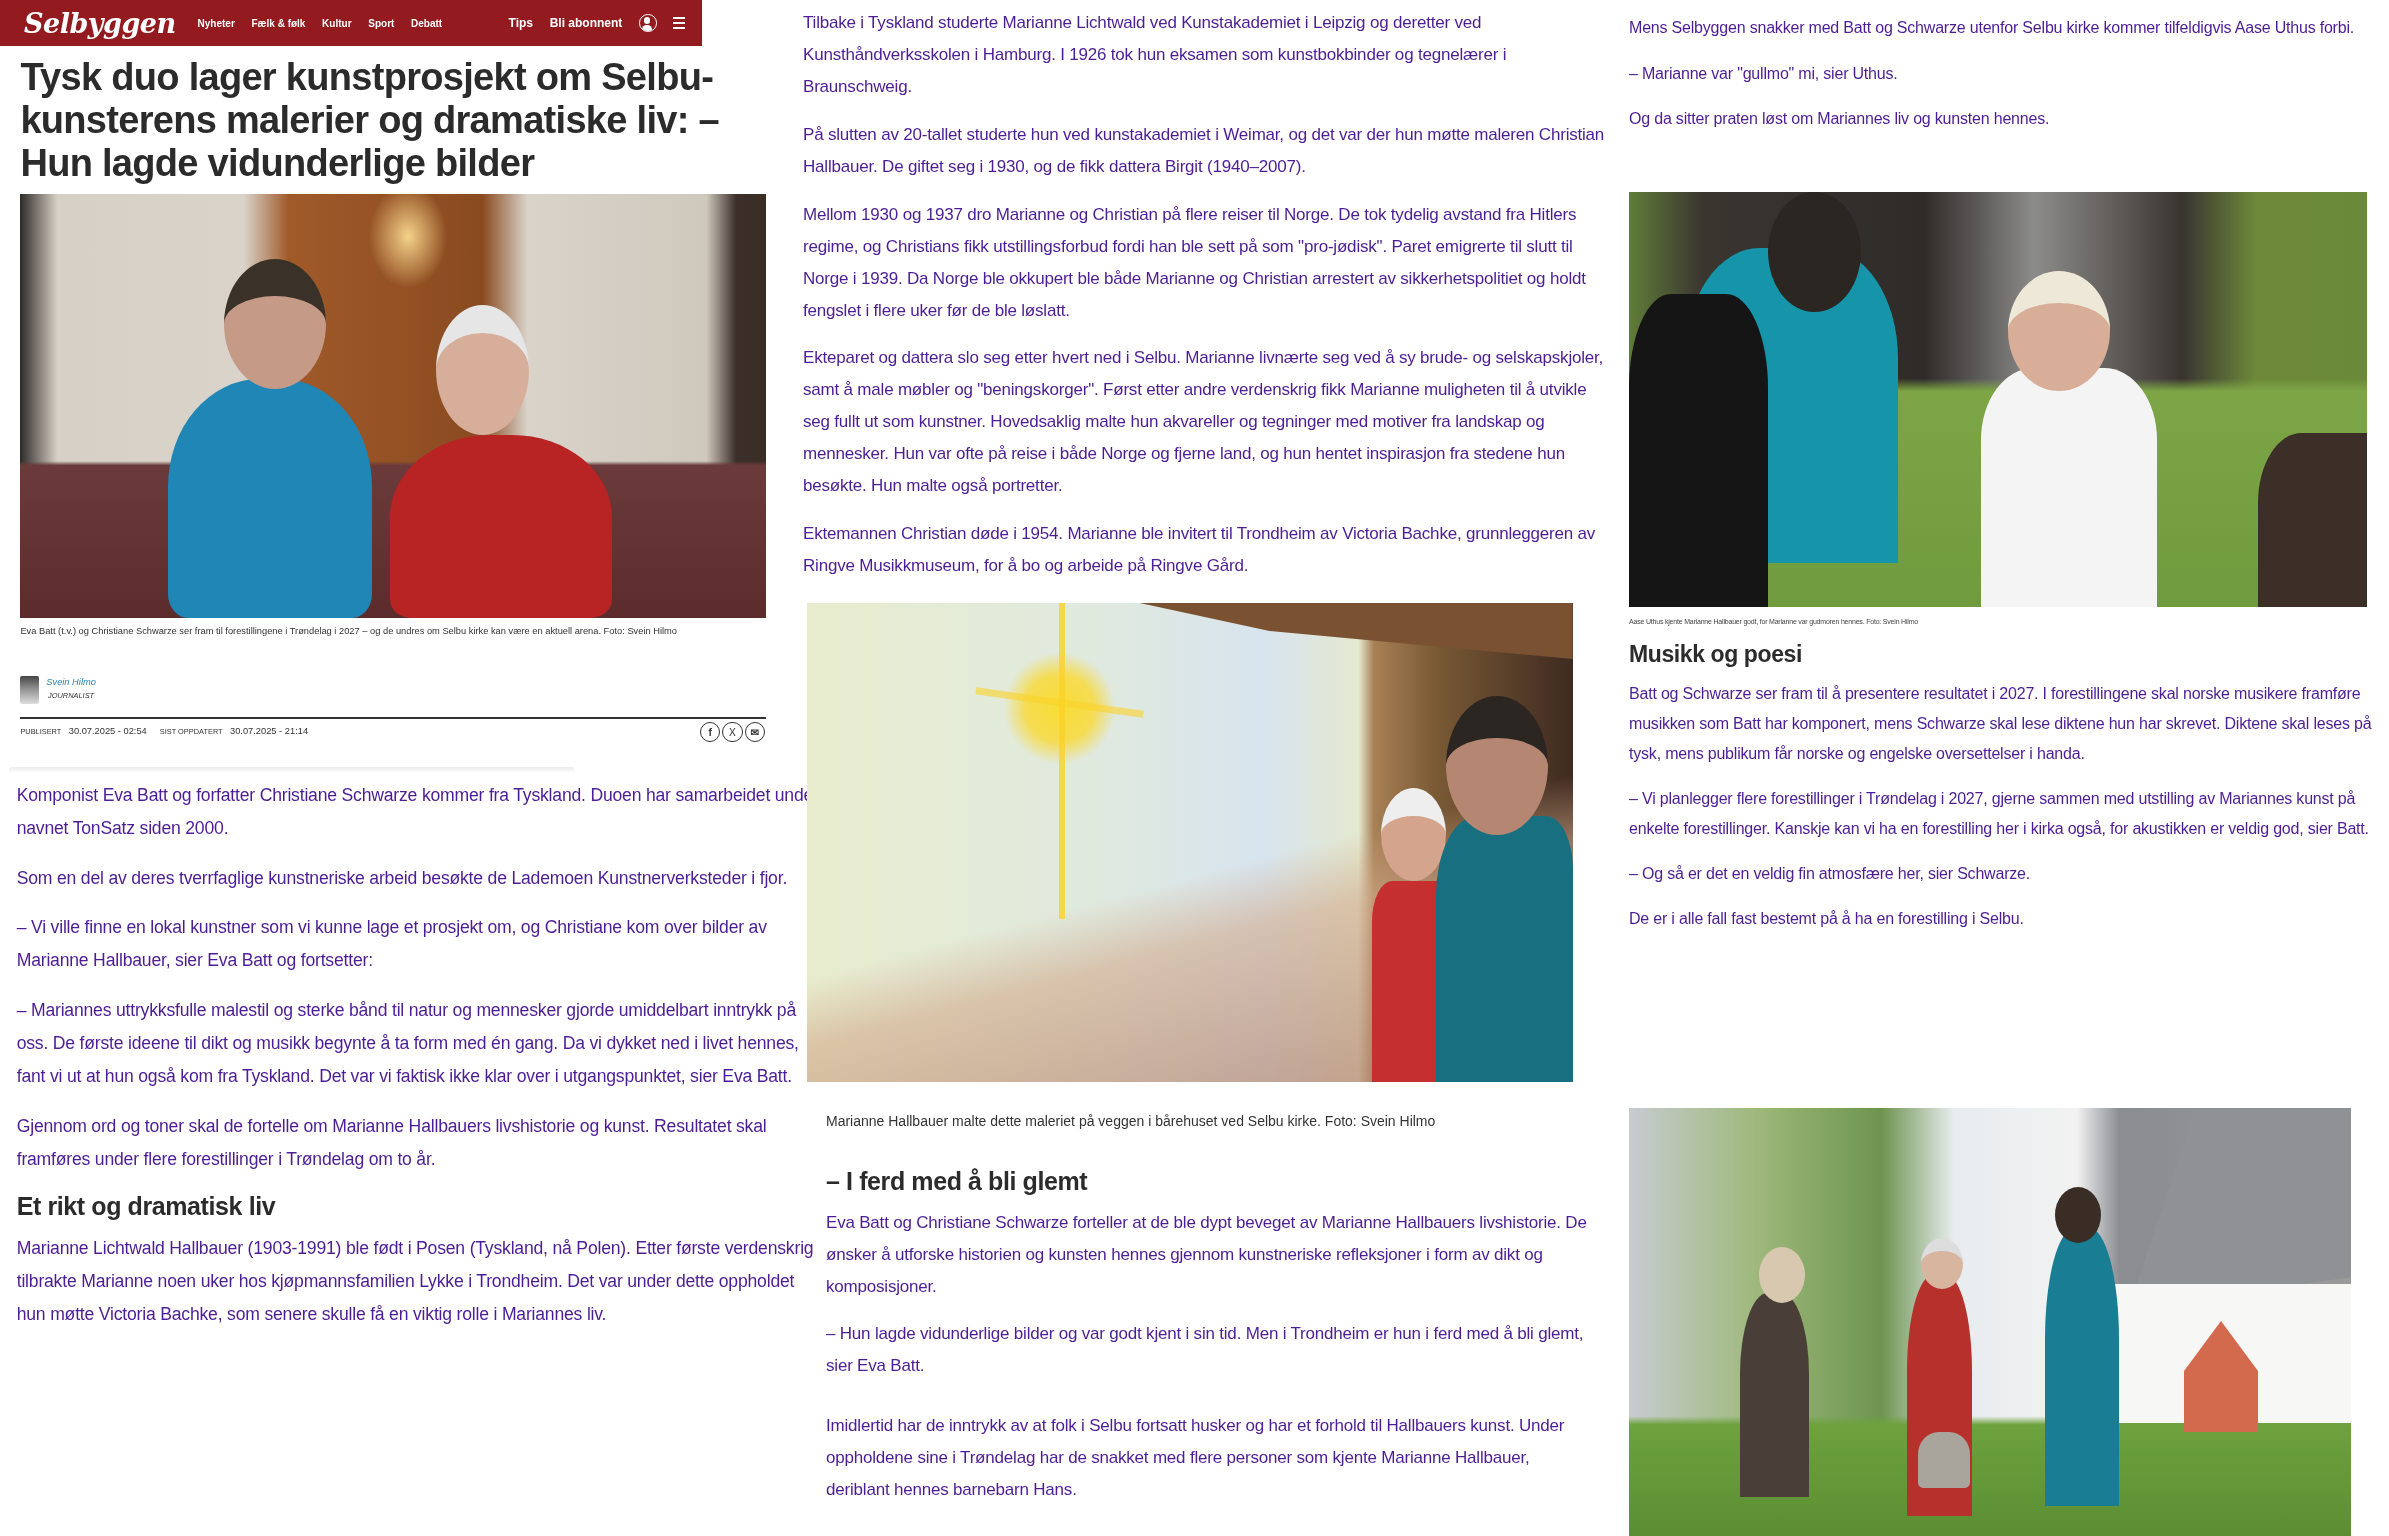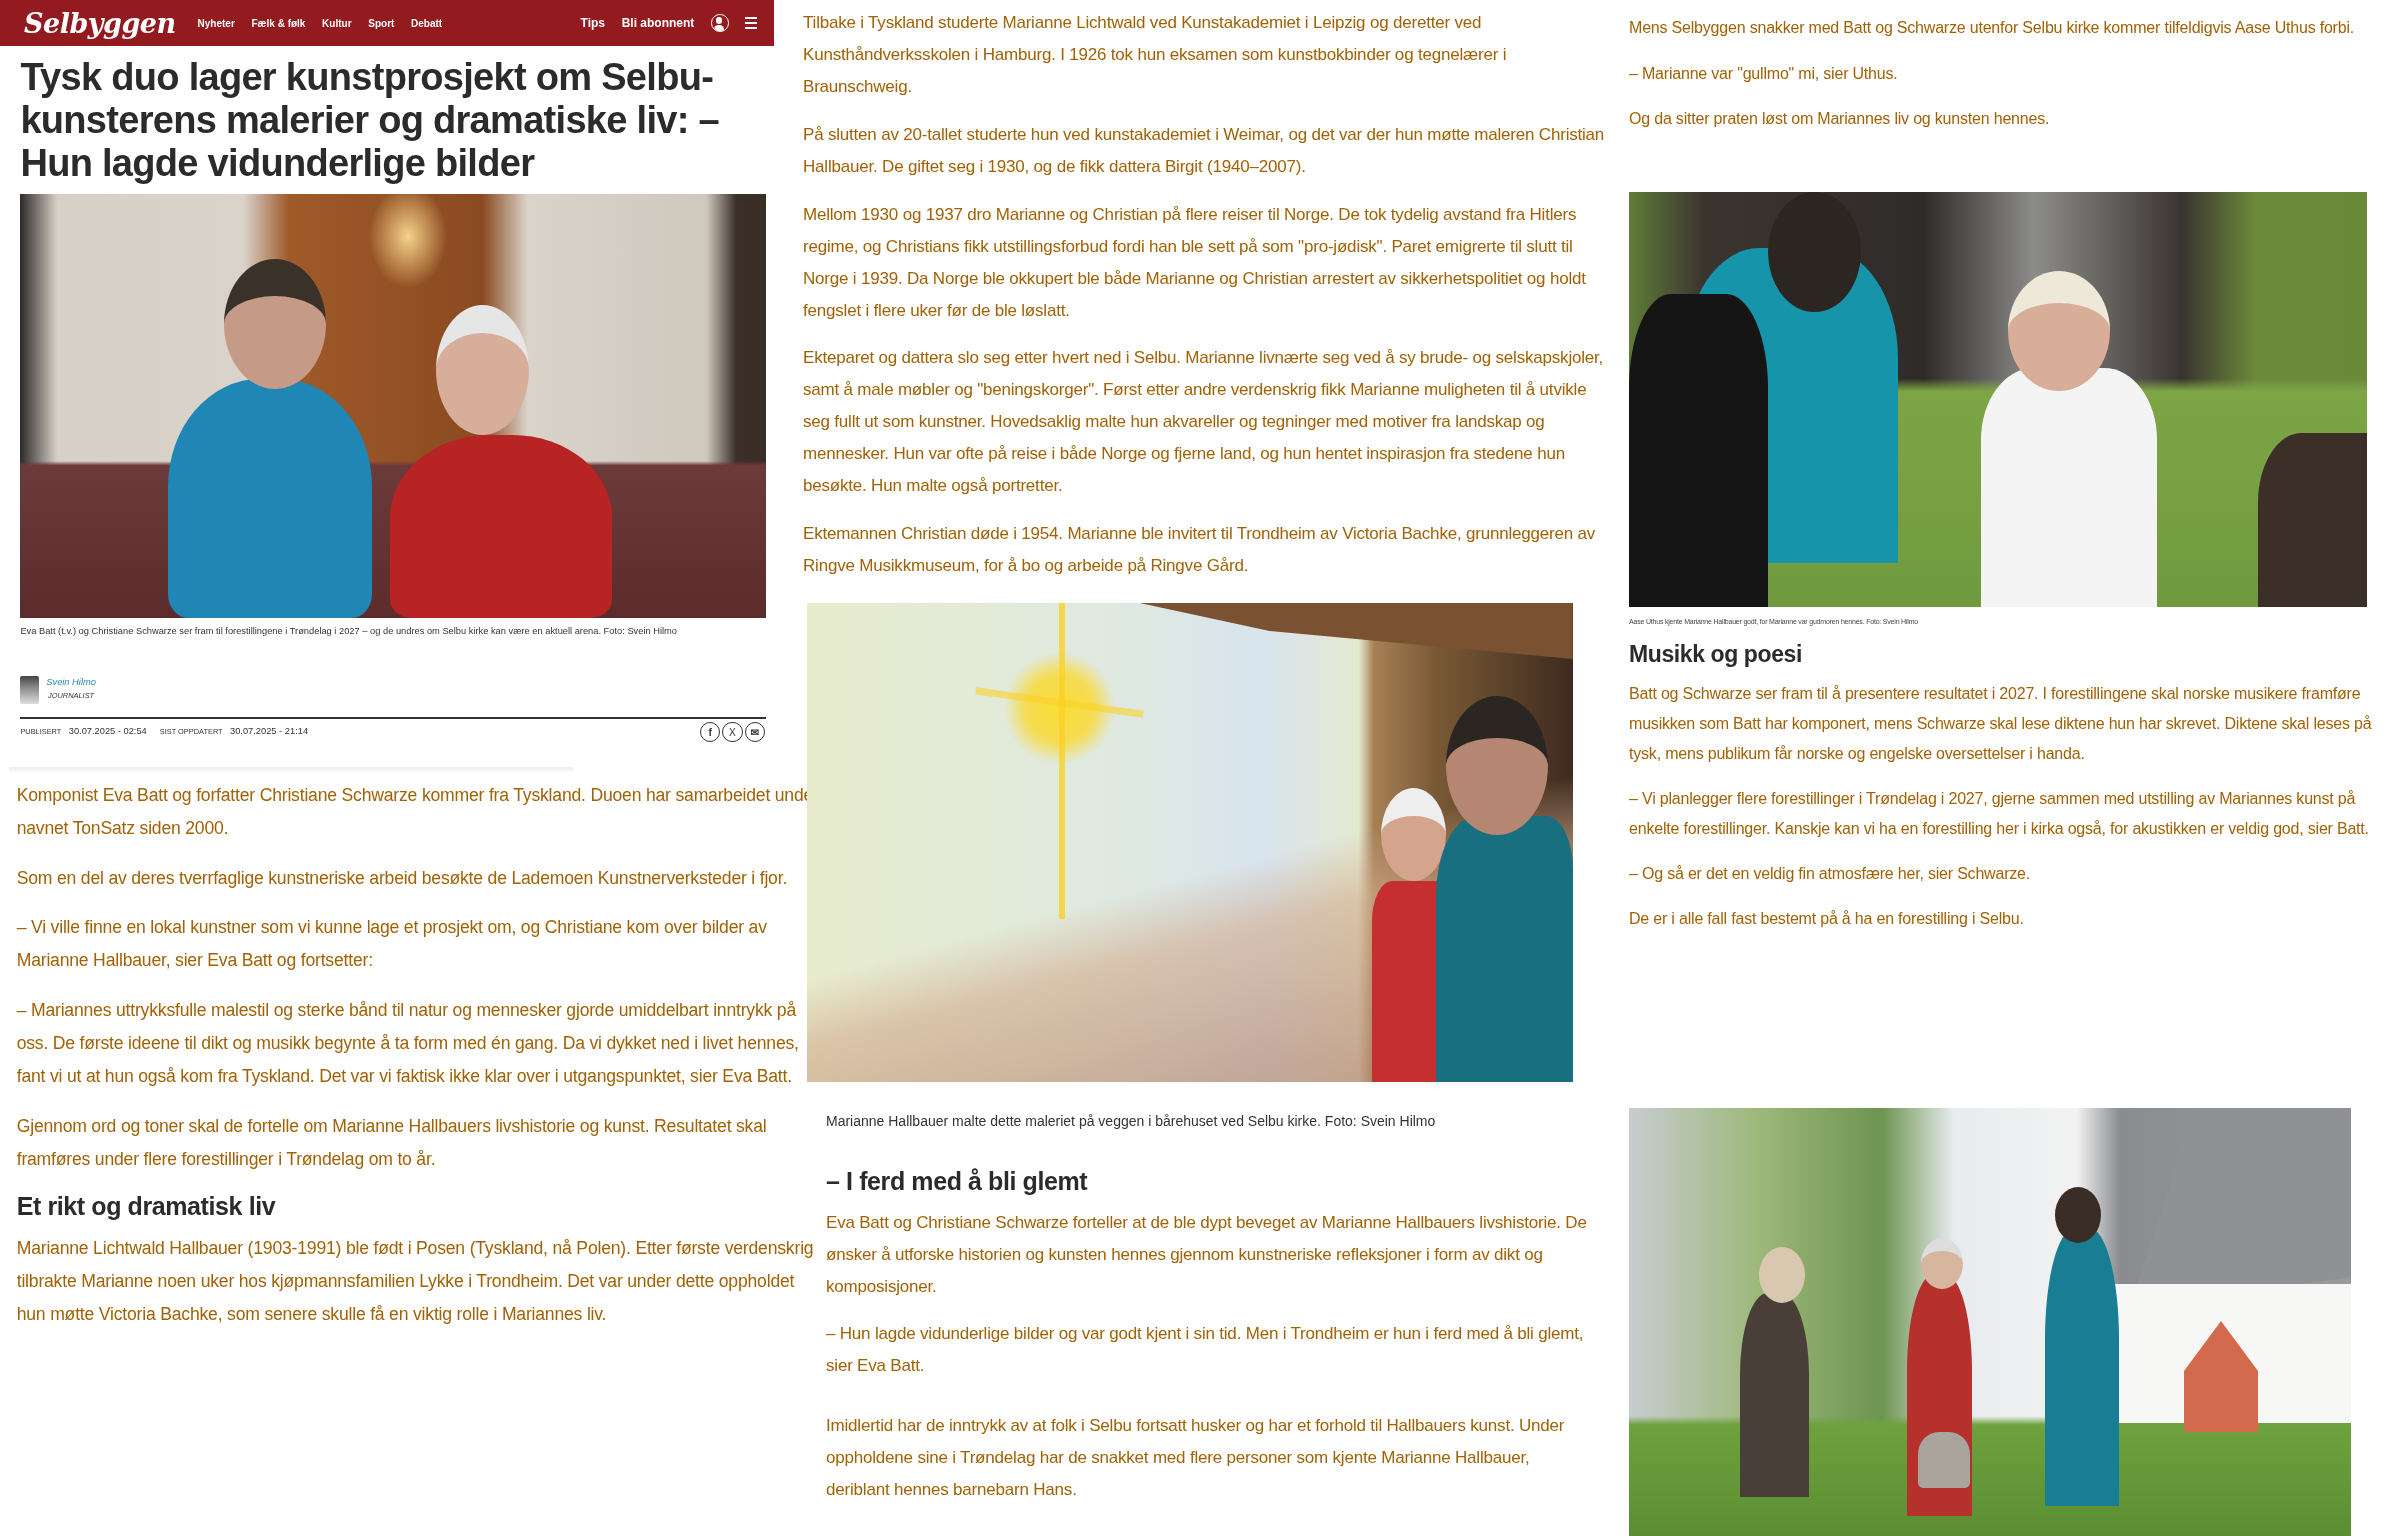--- a/index.html
+++ b/index.html
@@ -5,21 +5,21 @@
   * { box-sizing: border-box; margin: 0; padding: 0; }
   html, body { width: 2389px; height: 1536px; background: #ffffff; overflow: hidden; }
   body { position: relative; font-family: "Liberation Sans", sans-serif; color: #222; }
 
   .col { position: absolute; top: 0; }
   #col1 { left: 0; width: 796px; }
   #col2 { left: 803px; width: 805px; }
   #col3 { left: 1629px; width: 761px; }
 
   
-  .topbar { position: absolute; left: 0; top: 0; width: 774px; height: 46px; background: #931b1f; display: flex; align-items: center; color: #fff; }
+  .topbar { position: absolute; left: 0; top: 0; width: 702px; height: 46px; background: #931b1f; display: flex; align-items: center; color: #fff; }
   .logo { font-family: "DejaVu Serif", serif; font-weight: bold; font-size: 27px; margin-left: 24px; letter-spacing: -0.5px; font-style: italic; }
   .nav { display: flex; margin-left: 22px; gap: 16.7px; font-size: 10px; font-weight: bold; }
   .nav-right { margin-left: auto; display: flex; align-items: center; gap: 16.7px; font-size: 12px; font-weight: bold; margin-right: 16.7px; }
   .user-icon { width: 17.6px; height: 17.6px; border: 1.9px solid #fff; border-radius: 50%; position: relative; overflow: hidden; }
   .user-icon::before { content: ""; position: absolute; left: 3.7px; top: 1.9px; width: 6.5px; height: 6.5px; background: #fff; border-radius: 50%; }
   .user-icon::after { content: ""; position: absolute; left: 1.9px; top: 9.3px; width: 10.2px; height: 7.4px; background: #fff; border-radius: 4.6px 4.6px 0 0; }
   .menu-icon { width: 12px; height: 13px; display: flex; flex-direction: column; justify-content: space-between; }
   .menu-icon span { display: block; height: 2.8px; background: #fff; }
 
   h1.headline { position: absolute; left: 20.4px; top: 56px; width: 759px; font-family: "Liberation Sans", sans-serif; font-weight: bold; font-size: 38px; line-height: 43px; color: #2b2b2b; letter-spacing: -0.7px; }
@@ -45,21 +45,21 @@
   .author-role { font-size: 7.4px; font-style: italic; color: #333; line-height: 13px; text-align: center; }
 
   .meta-line { position: absolute; left: 20.4px; top: 717px; width: 746px; height: 1.9px; background: #333; }
   .meta { position: absolute; left: 20.4px; top: 726px; font-size: 8.3px; color: #333; display: flex; gap: 7.4px; align-items: baseline; }
   .meta .lbl { font-size: 7.4px; text-transform: uppercase; }
   .meta .val { font-size: 9.3px; }
   .share { position: absolute; left: 700px; top: 722px; display: flex; gap: 1.9px; }
   .share-btn { width: 20.4px; height: 20.4px; border: 1.4px solid #333; border-radius: 50%; display: flex; align-items: center; justify-content: center; font-size: 10.2px; font-weight: bold; color: #333; }
   .sep-shadow { position: absolute; left: 9.3px; top: 767px; width: 565px; height: 5.6px; background: linear-gradient(180deg, rgba(0,0,0,0.08), rgba(0,0,0,0)); border-radius: 2.8px; }
 
-  .body-text p { font-size: 17.6px; line-height: 33px; color: #a16207; margin-bottom: 16.7px; letter-spacing: -0.2px; }
+  .body-text p { font-size: 17.6px; line-height: 33px; color: #4c1d95; margin-bottom: 16.7px; letter-spacing: -0.2px; }
   .body-text h2 { font-size: 25px; font-weight: bold; color: #2b2b2b; margin: 5.6px 0 11px 0; letter-spacing: -0.4px; }
 
   #text1 { position: absolute; left: 16.7px; top: 779px; width: 805px; }
   #text2 { position: absolute; left: 0; top: 7.4px; width: 805px; }
   #text2 p { font-size: 17px; line-height: 32px; margin-bottom: 15.7px; }
 
   #photo2 { left: 3.7px; top: 603px; width: 766px; height: 479px;
     background:
       radial-gradient(circle 56px at 33% 22%, #f9dd35 0%, #f5dc52 60%, rgba(250,240,180,0) 100%),
       linear-gradient(165deg, rgba(0,0,0,0) 0%, rgba(0,0,0,0) 55%, rgba(210,170,140,0.6) 65%, rgba(170,120,100,0.7) 100%),

